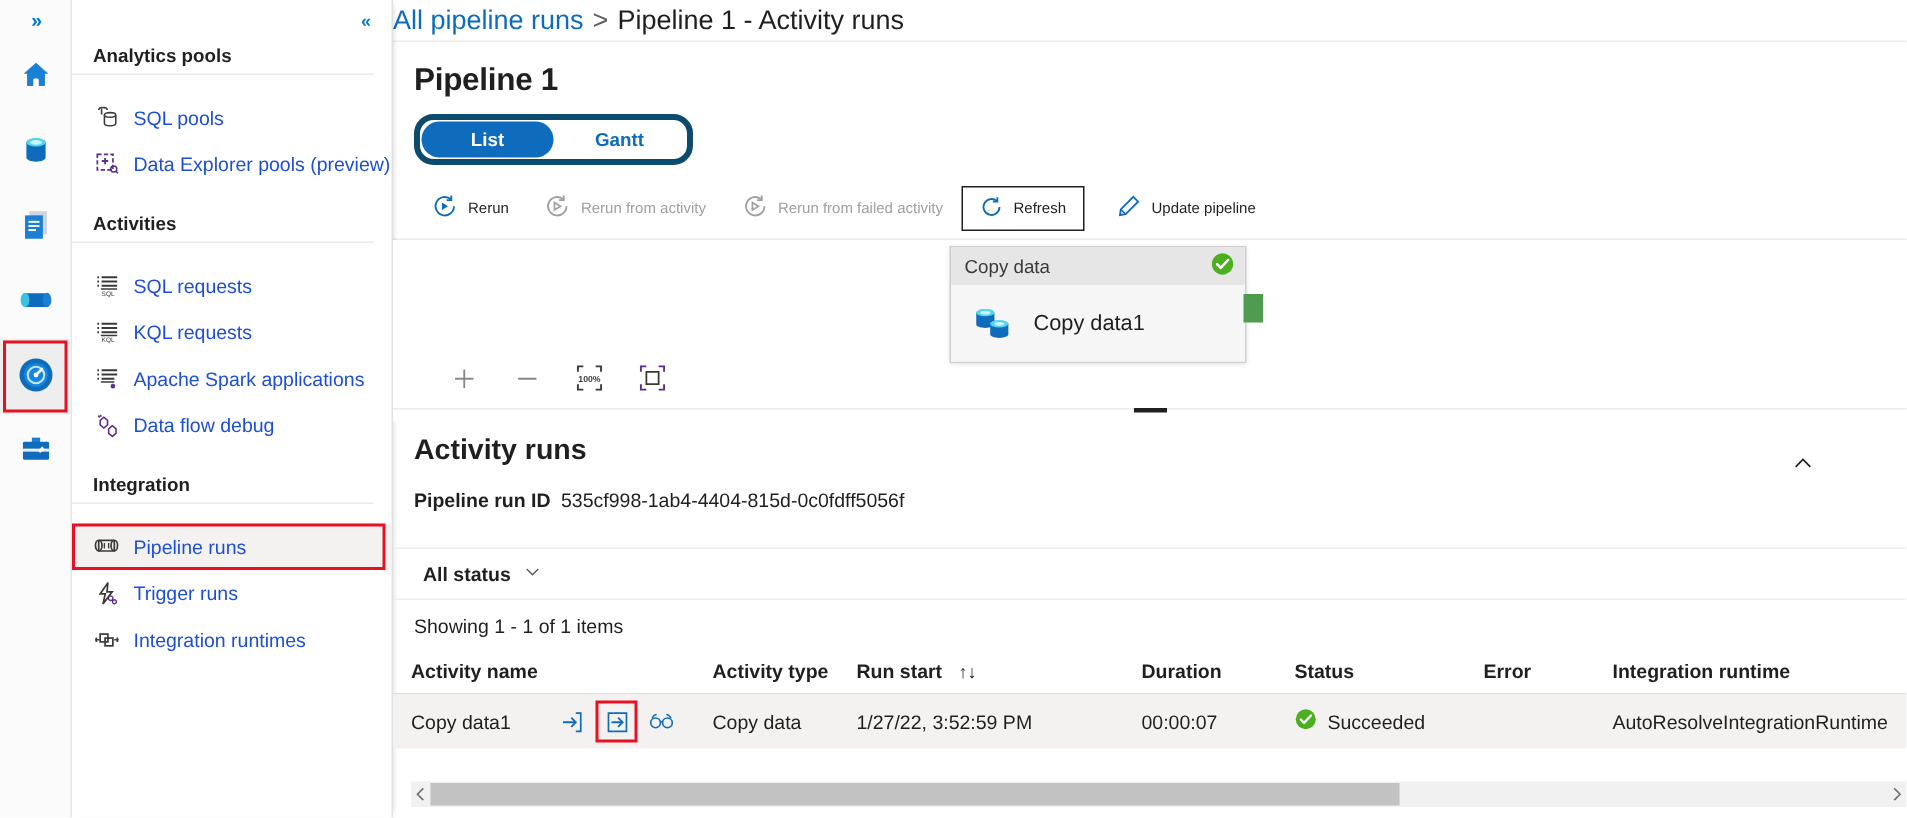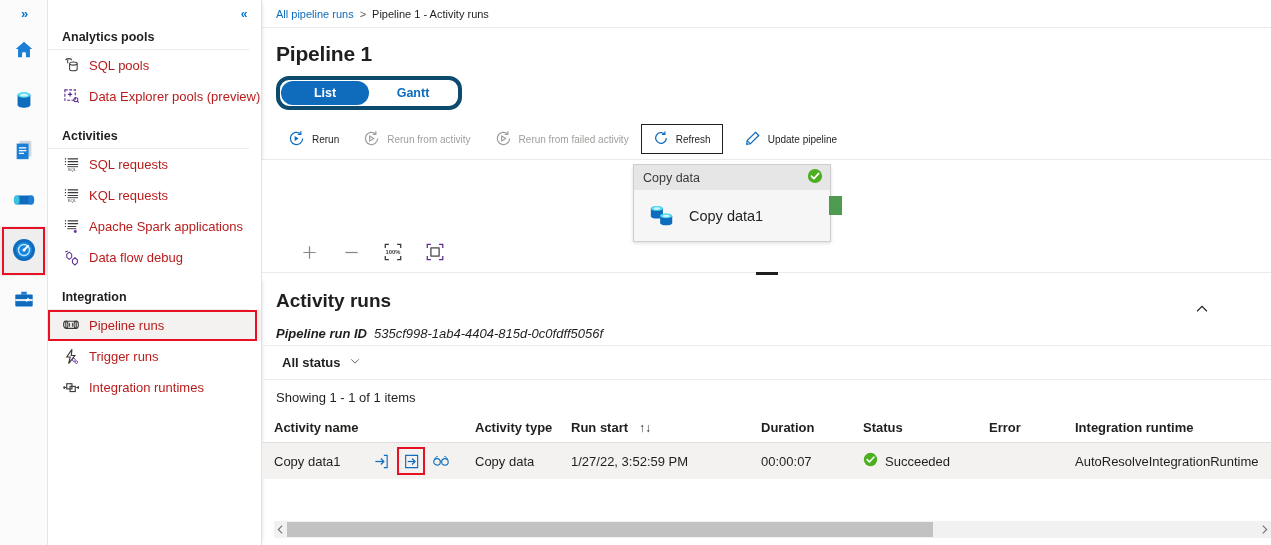--- a/index.html
+++ b/index.html
@@ -39,41 +39,41 @@
     box-shadow:2px 0 4px -3px rgba(0,0,0,.25);
   }
   .sb-collapse{
     position:absolute;right:8px;top:4px;width:20px;height:20px;
     display:flex;align-items:center;justify-content:center;
     color:#0078d4;font-weight:bold;font-size:12px;letter-spacing:-2px;cursor:pointer;
   }
   .sb-group{margin-top:2px;}
   .sb-group-title{
     font-size:12.5px;font-weight:bold;color:#201f1e;
-    padding:6px 0 5px 14px;margin:0 12px 0 0;
+    padding:6px 0 5px 14px;margin:0 12px 13px 0;
     border-bottom:1px solid #eaeaea;
   }
   .sb-item{
     height:31px;display:flex;align-items:center;gap:9px;
-    padding-left:14px;cursor:pointer;color:#b91c1c;font-size:13px;
+    padding-left:14px;cursor:pointer;color:#1d4ed8;font-size:13px;
     position:relative;
   }
   .sb-item.active{background:#f3f2f1;}
   .sb-item.highlight::after{
     content:"";position:absolute;left:0px;top:0px;right:4px;bottom:0px;
     border:2px solid #e81123;box-sizing:border-box;pointer-events:none;
   }
   .sb-ico{width:18px;height:18px;display:flex;align-items:center;justify-content:center;flex:0 0 18px;}
   .sb-label{white-space:nowrap;overflow:hidden;text-overflow:ellipsis;}
 
   
   .main{flex:1 1 auto;height:545px;display:flex;flex-direction:column;min-width:0;background:#fff;}
   .breadcrumb{
     height:27px;flex:0 0 27px;display:flex;align-items:center;gap:6px;
-    padding-left:14px;border-bottom:1px solid #edebe9;font-size:11px;
+    border-bottom:1px solid #edebe9;font-size:18px;
   }
   .bc-link{color:#0f6cbd;cursor:pointer;}
   .bc-sep{color:#605e5c;}
   .bc-current{color:#201f1e;}
 
   .page-title{
     font-size:21px;font-weight:600;color:#201f1e;
     padding:14px 0 0 14px;letter-spacing:-.2px;
   }
 
@@ -143,23 +143,22 @@
   .runs-head{
     display:flex;align-items:flex-start;justify-content:space-between;
     padding:9px 14px 0 14px;
   }
   .runs-title{font-size:19px;font-weight:600;color:#201f1e;}
   .collapse-chevron{
     width:26px;height:26px;display:flex;align-items:center;justify-content:center;cursor:pointer;
     margin-top:6px;margin-right:42px;
   }
   .runid-row{
-    display:flex;align-items:baseline;gap:7px;padding:4px 14px 4px 14px;
+    display:flex;align-items:baseline;gap:7px;padding:4px 14px 24px 14px;
     border-bottom:1px solid #ededed;
-    font-style:italic;
   }
   .runid-label{font-size:13px;font-weight:bold;color:#201f1e;}
   .runid-value{font-size:13px;color:#201f1e;}
 
   .filter-row{
     height:33px;display:flex;align-items:center;padding-left:14px;
     border-bottom:1px solid #ededed;
   }
   .filter-btn{
     display:flex;align-items:center;gap:8px;height:26px;padding:0 6px;

